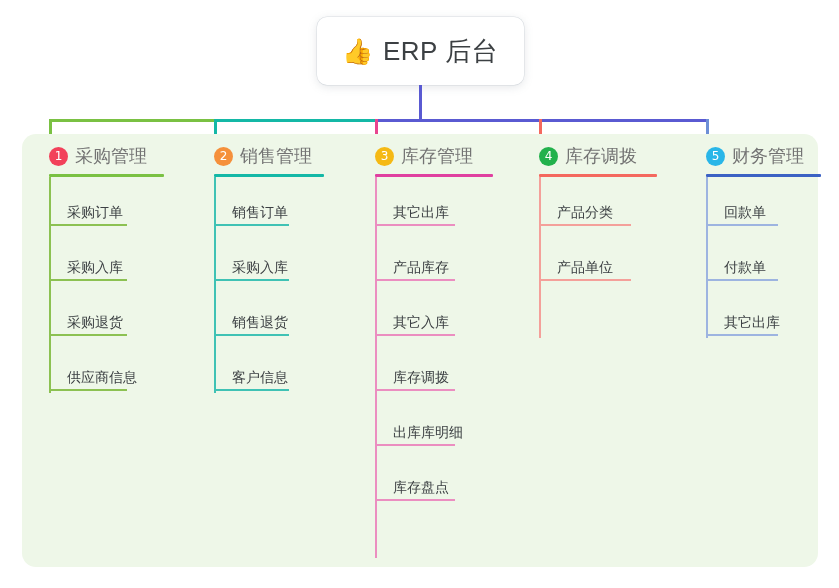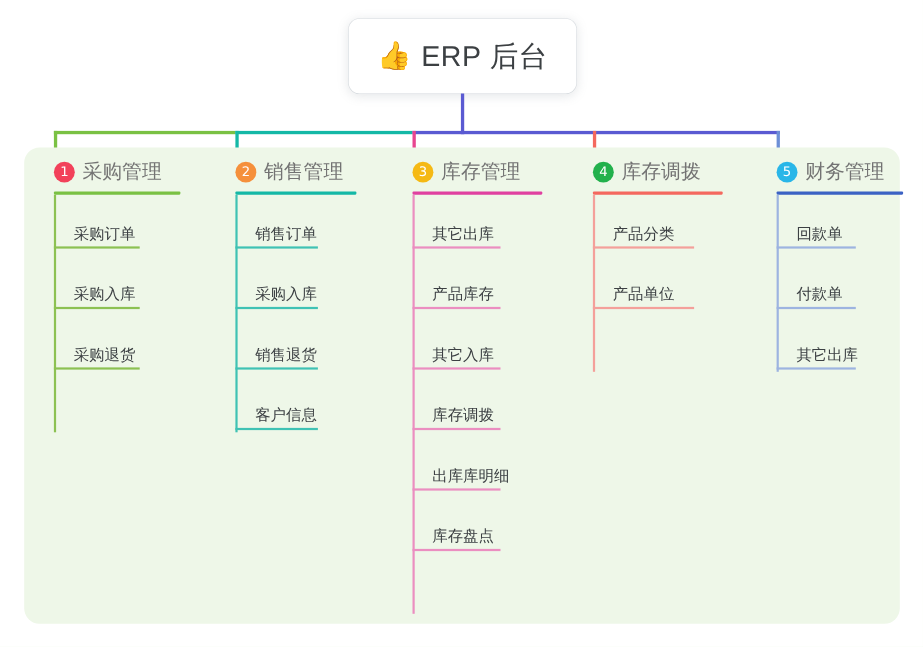--- a/index.html
+++ b/index.html
@@ -131,20 +131,24 @@
             <div class="leaf-rule" style="background: rgb(140, 193, 82); width: 78px;"></div>
           </div>
           <div class="leaf">
             <span class="leaf-label">采购入库</span>
             <div class="leaf-rule" style="background: rgb(140, 193, 82); width: 78px;"></div>
           </div>
           <div class="leaf">
             <span class="leaf-label">采购退货</span>
             <div class="leaf-rule" style="background: rgb(140, 193, 82); width: 78px;"></div>
           </div>
+          <div class="leaf">
+            <span class="leaf-label">供应商信息</span>
+            <div class="leaf-rule" style="background: rgb(140, 193, 82); width: 78px;"></div>
+          </div>
         </div>
       </div>
       <div class="column" style="left: 196px; width: 155px;">
         <div class="col-head">
           <span class="badge" style="background: rgb(245, 144, 59);">2</span>
           <span class="col-title">销售管理</span>
         </div>
         <div class="col-rule" style="background: rgb(20, 184, 166); width: 110px; margin-left: 18px;"></div>
         <div class="branch">
           <div class="spine" style="background: rgb(63, 194, 180); height: 216px;"></div>

